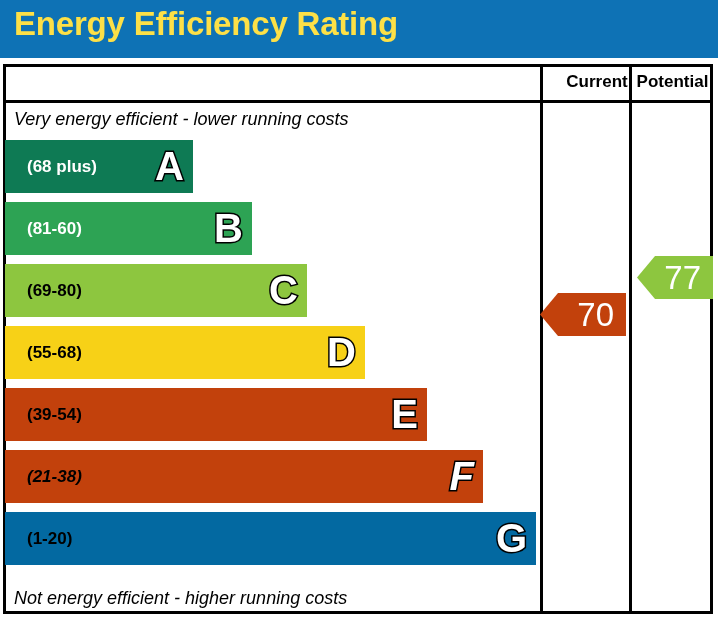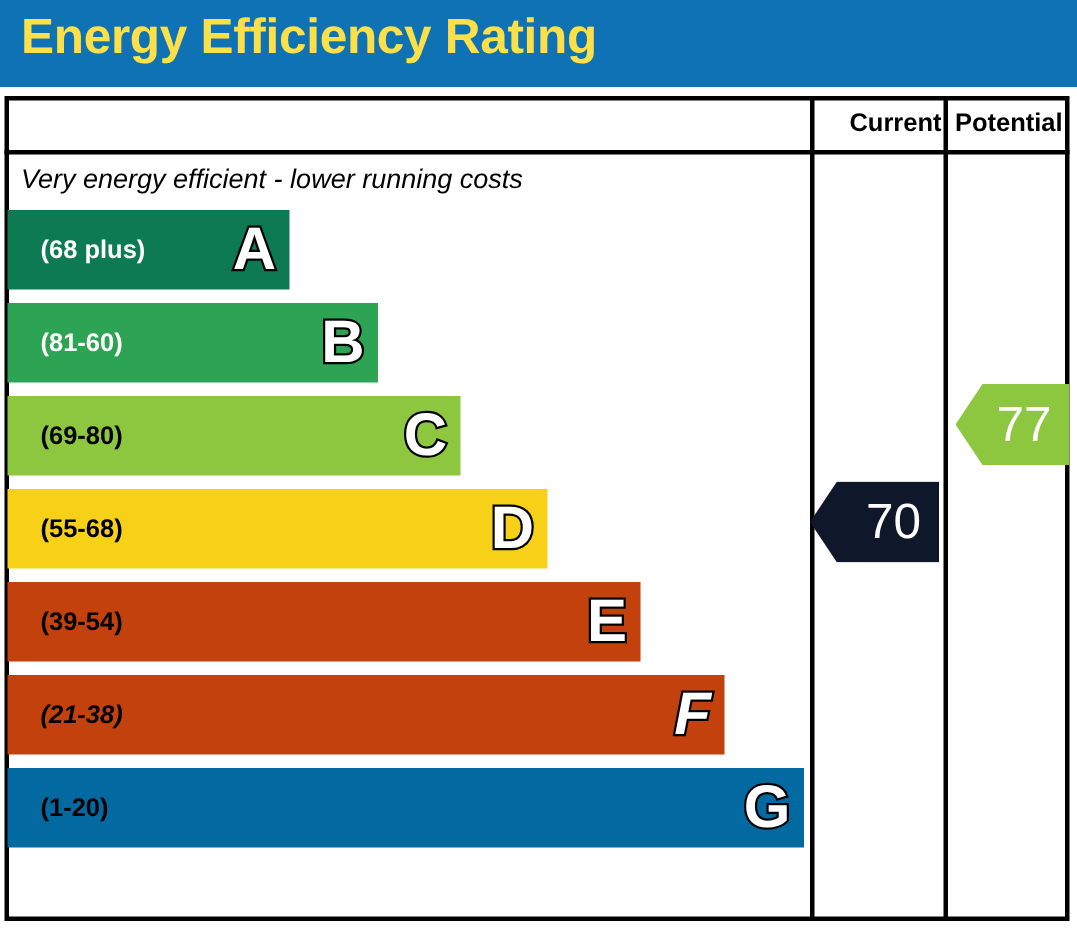--- a/index.html
+++ b/index.html
@@ -74,21 +74,21 @@
     -webkit-text-stroke:3px #000000;
     paint-order:stroke fill;
     line-height:1;
   }
   .band.light .range{color:#ffffff;}
   .band.dark  .range{color:#000000;}
 
   
   .arrow{
     position:absolute;
-    height:54px;
+    height:43px;
     background:#8DC63F;
     -webkit-clip-path:polygon(18px 0, 100% 0, 100% 100%, 18px 100%, 0 50%);
     clip-path:polygon(18px 0, 100% 0, 100% 100%, 18px 100%, 0 50%);
     color:#ffffff;
   }
   .arrow .val{
     position:absolute;right:12px;top:50%;transform:translateY(-52%);
     font-size:33px;line-height:1;font-weight:normal;
     color:#ffffff;
   }
@@ -106,20 +106,21 @@
 
   <div class="frame"></div>
   <div class="hdr-rule"></div>
   <div class="vrule-1"></div>
   <div class="vrule-2"></div>
 
   <div class="col-head current">Current</div>
   <div class="col-head potential">Potential</div>
 
   <div class="caption top">Very energy efficient - lower running costs</div>
+  <div class="caption bottom">Not energy efficient - higher running costs</div>
 
   <div class="band light" id="band-a" style="top: 140px; width: 188px; background: rgb(14, 122, 84);">
     <span class="range">(68 plus)</span>
     <span class="letter">A</span>
   </div>
   <div class="band light" id="band-b" style="top: 202px; width: 247px; background: rgb(45, 163, 84);">
     <span class="range">(81-60)</span>
     <span class="letter">B</span>
   </div>
   <div class="band dark" id="band-c" style="top: 264px; width: 302px; background: rgb(141, 198, 63);">
@@ -136,20 +137,20 @@
   </div>
   <div class="band dark" id="band-f" style="top: 450px; width: 478px; background: #c2410c; font-style: italic;">
     <span class="range">(21-38)</span>
     <span class="letter">F</span>
   </div>
   <div class="band dark" id="band-g" style="top: 512px; width: 531px; background: #0369a1;">
     <span class="range">(1-20)</span>
     <span class="letter">G</span>
   </div>
 
-  <div class="arrow" id="arrow-current" style="background: #0f172a; margin-top: 28px;">
+  <div class="arrow" id="arrow-current" style="background: #c2410c;">
     <span class="val">70</span>
   </div>
   <div class="arrow" id="arrow-potential" style="background: rgb(141, 198, 63);">
     <span class="val">77</span>
   </div>
 
 </div>
 
 </body></html>

